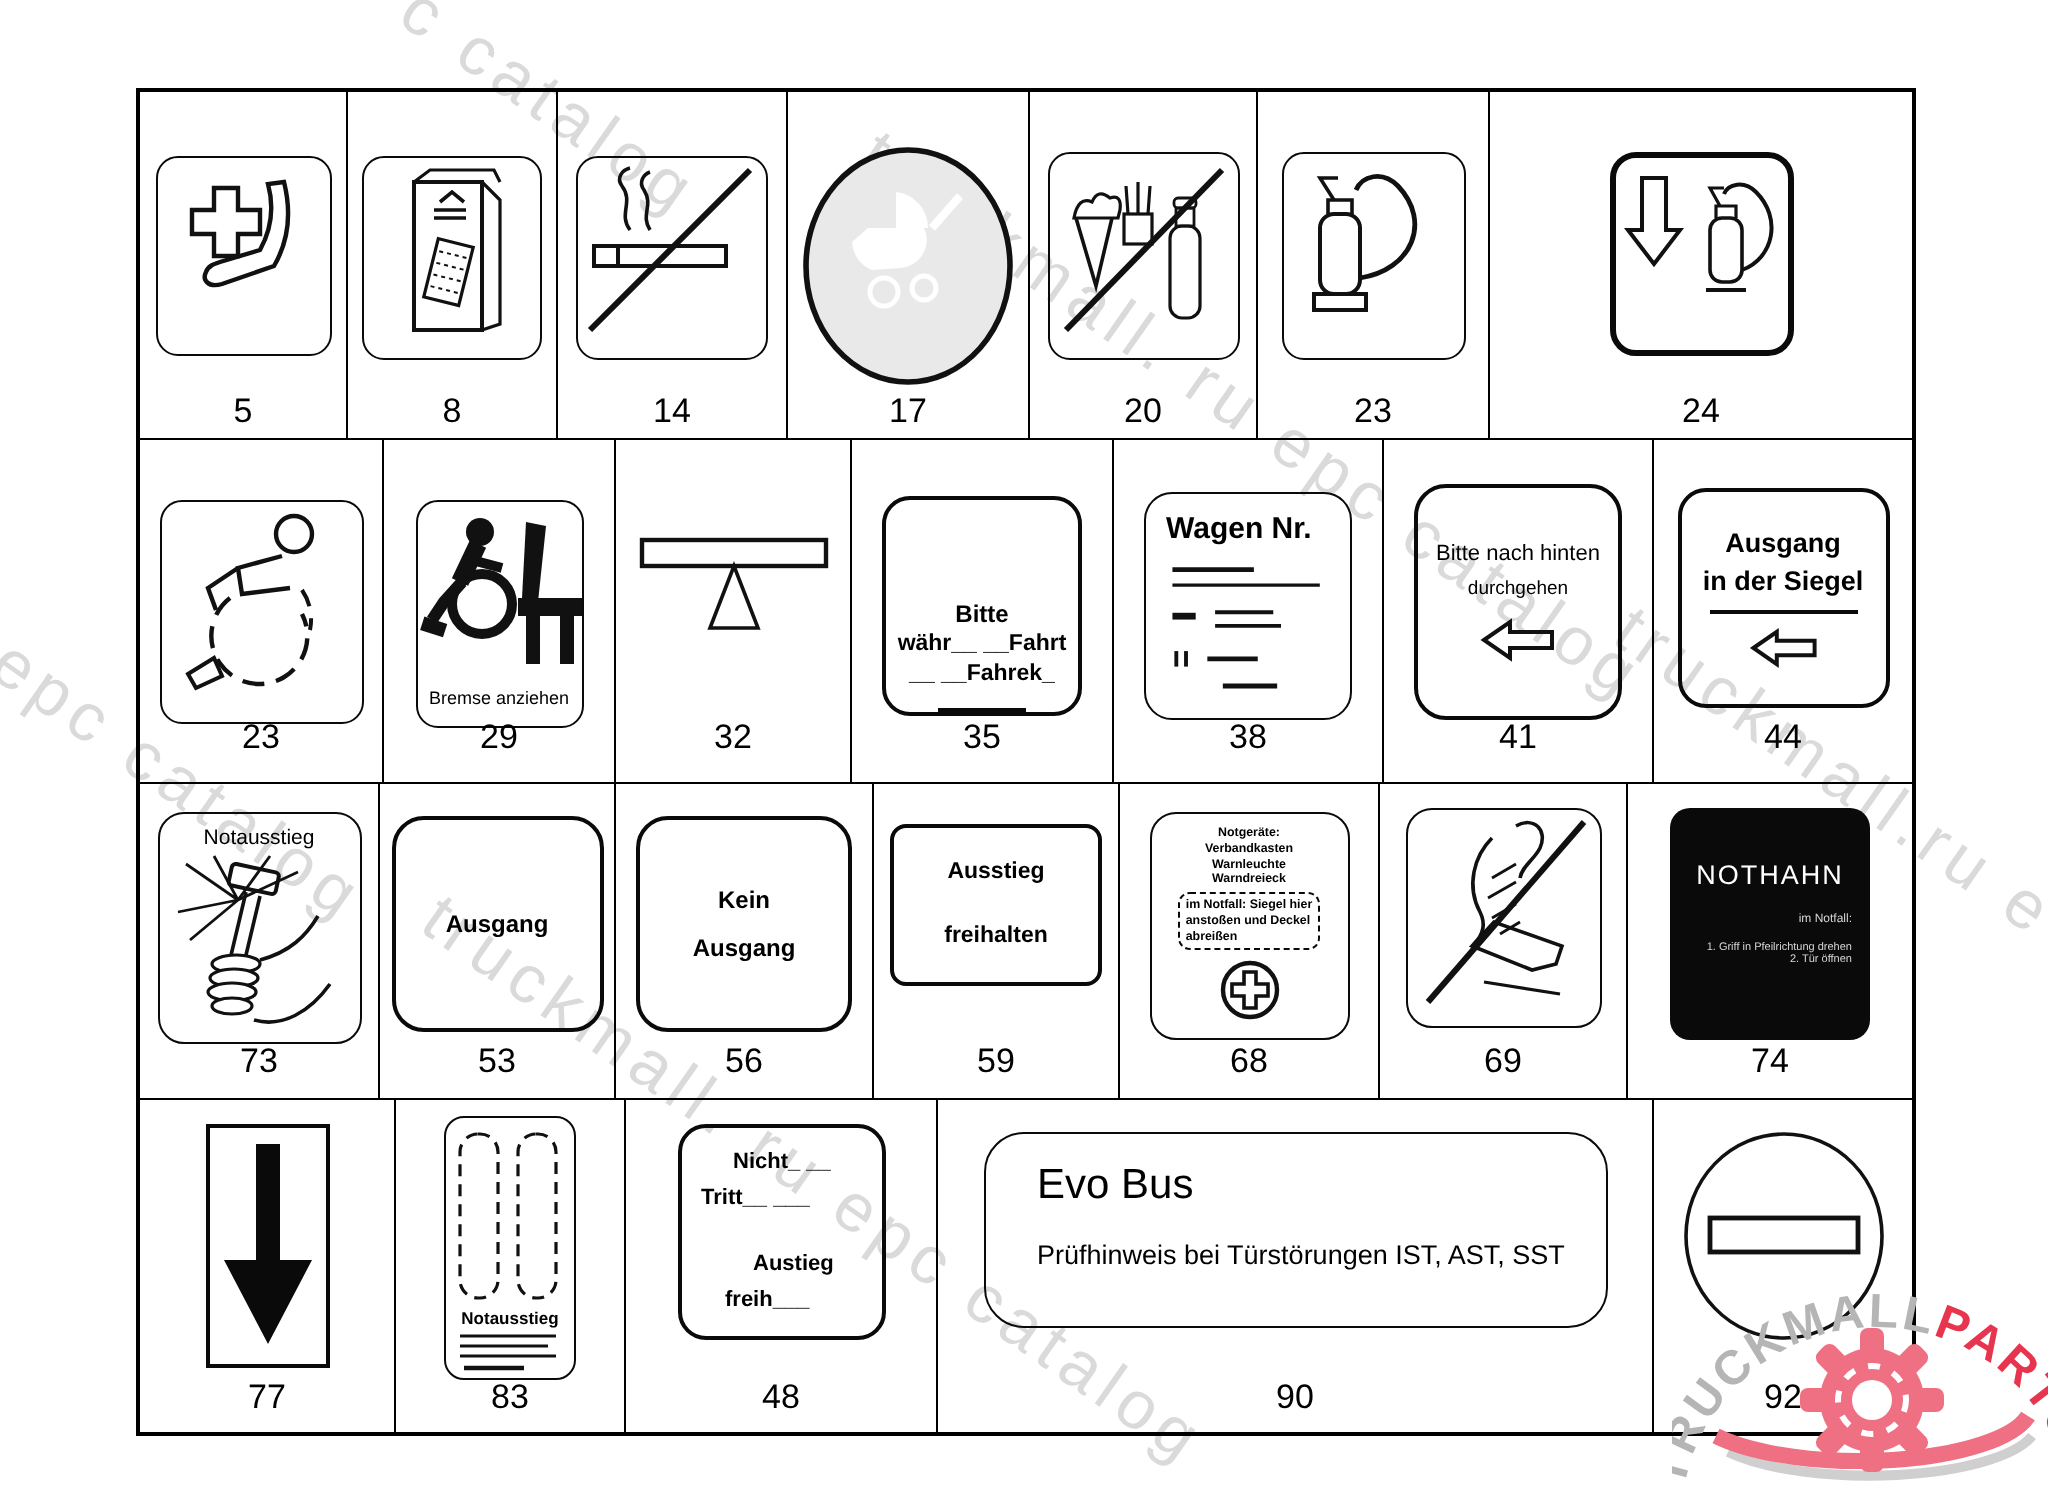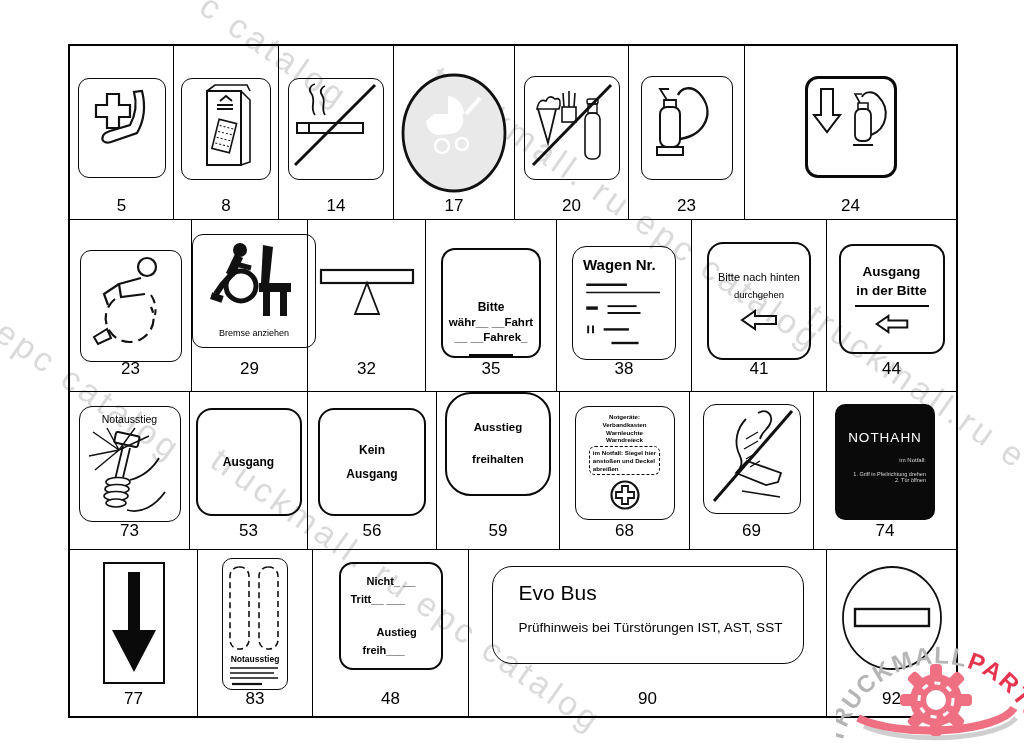--- a/index.html
+++ b/index.html
@@ -150,21 +150,21 @@
           <path d="M36 33 l-15 10 4 11" fill="none" stroke="#111" stroke-width="2.2"></path>
           <path d="M24 78 l-13 8 4 7 13 -6 z" fill="none" stroke="#111" stroke-width="2"></path>
           <path d="M32 48 a24 24 0 1 0 36 8" fill="none" stroke="#111" stroke-width="2.2" stroke-dasharray="11 6"></path>
           <path d="M68 44 a26 26 0 0 1 4 20" fill="none" stroke="#111" stroke-width="2" stroke-dasharray="9 6"></path>
         </svg>
       </div>
       <div class="num">23</div>
     </div>
 
     <div class="cell" style="width:116px">
-      <div class="sign" style="width:124px;height:114px;margin-top:14px">
+      <div class="sign" style="width:84px;height:114px;margin-top:30px">
         <svg width="90" height="82" viewBox="0 0 90 82" style="margin-top:4px">
           <circle cx="31" cy="11" r="7" fill="#111"></circle>
           <path d="M30 17 L21 36" stroke="#111" stroke-width="9"></path>
           <path d="M27 25 l15 4" stroke="#111" stroke-width="5"></path>
           <path d="M22 36 l-9 10 -6 9" stroke="#111" stroke-width="6" fill="none"></path>
           <rect x="2" y="55" width="12" height="7" fill="#111" transform="rotate(18 8 58)"></rect>
           <circle cx="32" cy="47" r="15" fill="none" stroke="#111" stroke-width="5"></circle>
           <polygon points="54,6 64,8 60,46 52,44" fill="#111"></polygon>
           <rect x="50" y="44" width="32" height="9" fill="#111"></rect>
           <rect x="54" y="53" width="7" height="24" fill="#111"></rect>
@@ -220,21 +220,21 @@
         <svg class="arrowL" width="40" height="24" viewBox="0 0 40 24">
           <path d="M3 12 L16 3 v5 h21 v8 H16 v5 z" fill="none" stroke="#111" stroke-width="2"></path>
         </svg>
       </div>
       <div class="num">41</div>
     </div>
 
     <div class="cell grow">
       <div class="sign" style="width:106px;height:110px;margin-top:24px;border-width:2px;border-radius:14px;justify-content:center">
         <div class="tl" style="font-size:13.5px">Ausgang</div>
-        <div class="tl" style="font-size:13.5px">in der Bitte</div>
+        <div class="tl" style="font-size:13.5px">in der Siegel</div>
         <div class="hline" style="width:74px;margin-top:5px"></div>
         <svg class="arrowL" width="36" height="22" viewBox="0 0 40 24">
           <path d="M3 12 L16 3 v5 h21 v8 H16 v5 z" fill="none" stroke="#111" stroke-width="2.2"></path>
         </svg>
       </div>
       <div class="num">44</div>
     </div>
   </div>
 
   <div class="row r3">
@@ -266,21 +266,21 @@
 
     <div class="cell" style="width:129px">
       <div class="sign" style="width:108px;height:108px;margin-top:16px;border-width:2px;border-radius:16px;justify-content:center">
         <div class="tl" style="font-size:12px">Kein</div>
         <div class="tl" style="font-size:12px;margin-top:8px">Ausgang</div>
       </div>
       <div class="num">56</div>
     </div>
 
     <div class="cell" style="width:123px">
-      <div class="sign" style="width:106px;height:104px;margin-top:0;border-width:2px;border-radius:26px;justify-content:center">
+      <div class="sign" style="width:106px;height:81px;margin-top:20px;border-width:2px;border-radius:8px;justify-content:center">
         <div class="tl" style="font-size:11.5px">Ausstieg</div>
         <div class="tl" style="font-size:11.5px;margin-top:16px">freihalten</div>
       </div>
       <div class="num">59</div>
     </div>
 
     <div class="cell" style="width:130px">
       <div class="sign" style="width:100px;height:114px;margin-top:14px;border-radius:13px;padding-top:6px">
         <div class="tiny">Notgeräte:</div>
         <div class="tiny">Verbandkasten</div>

